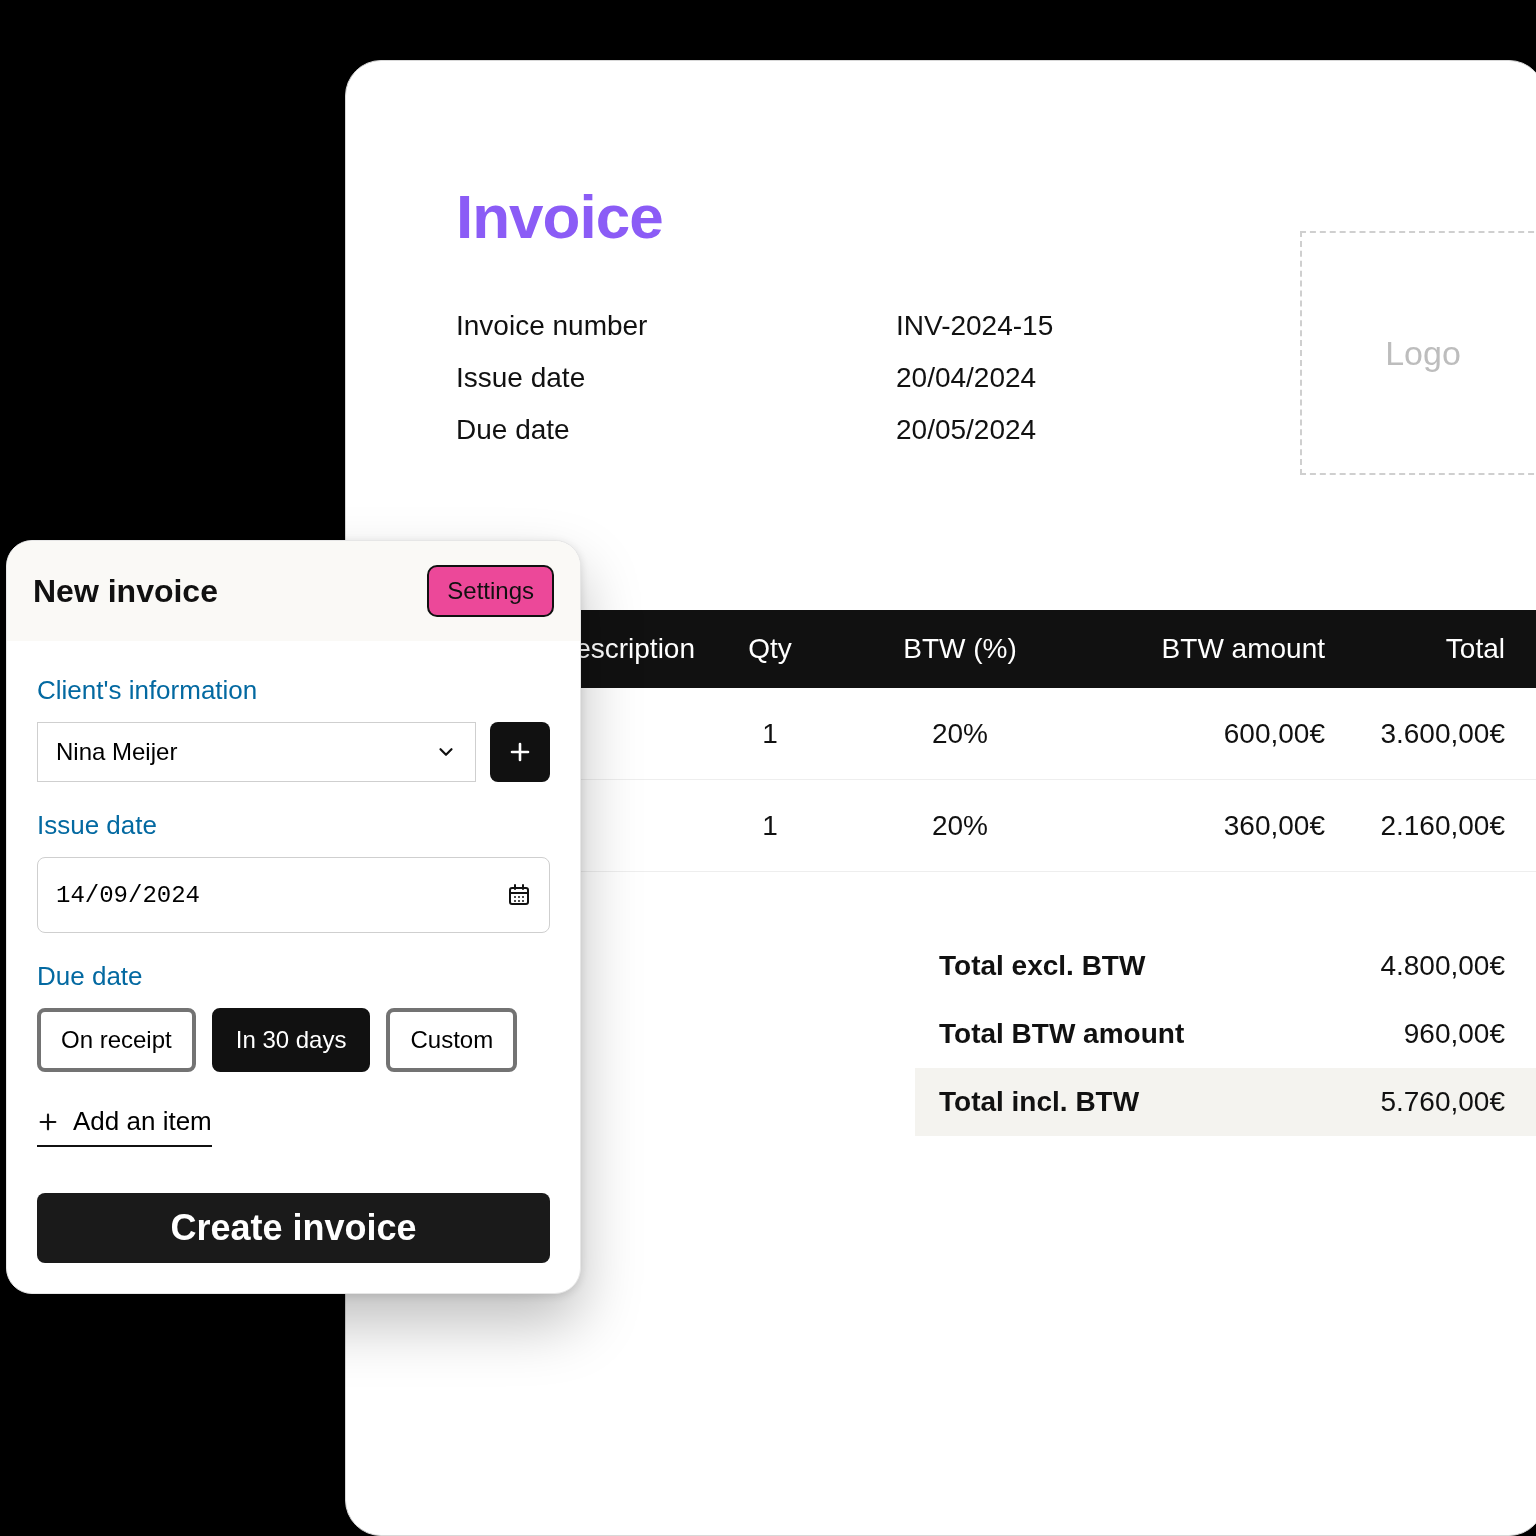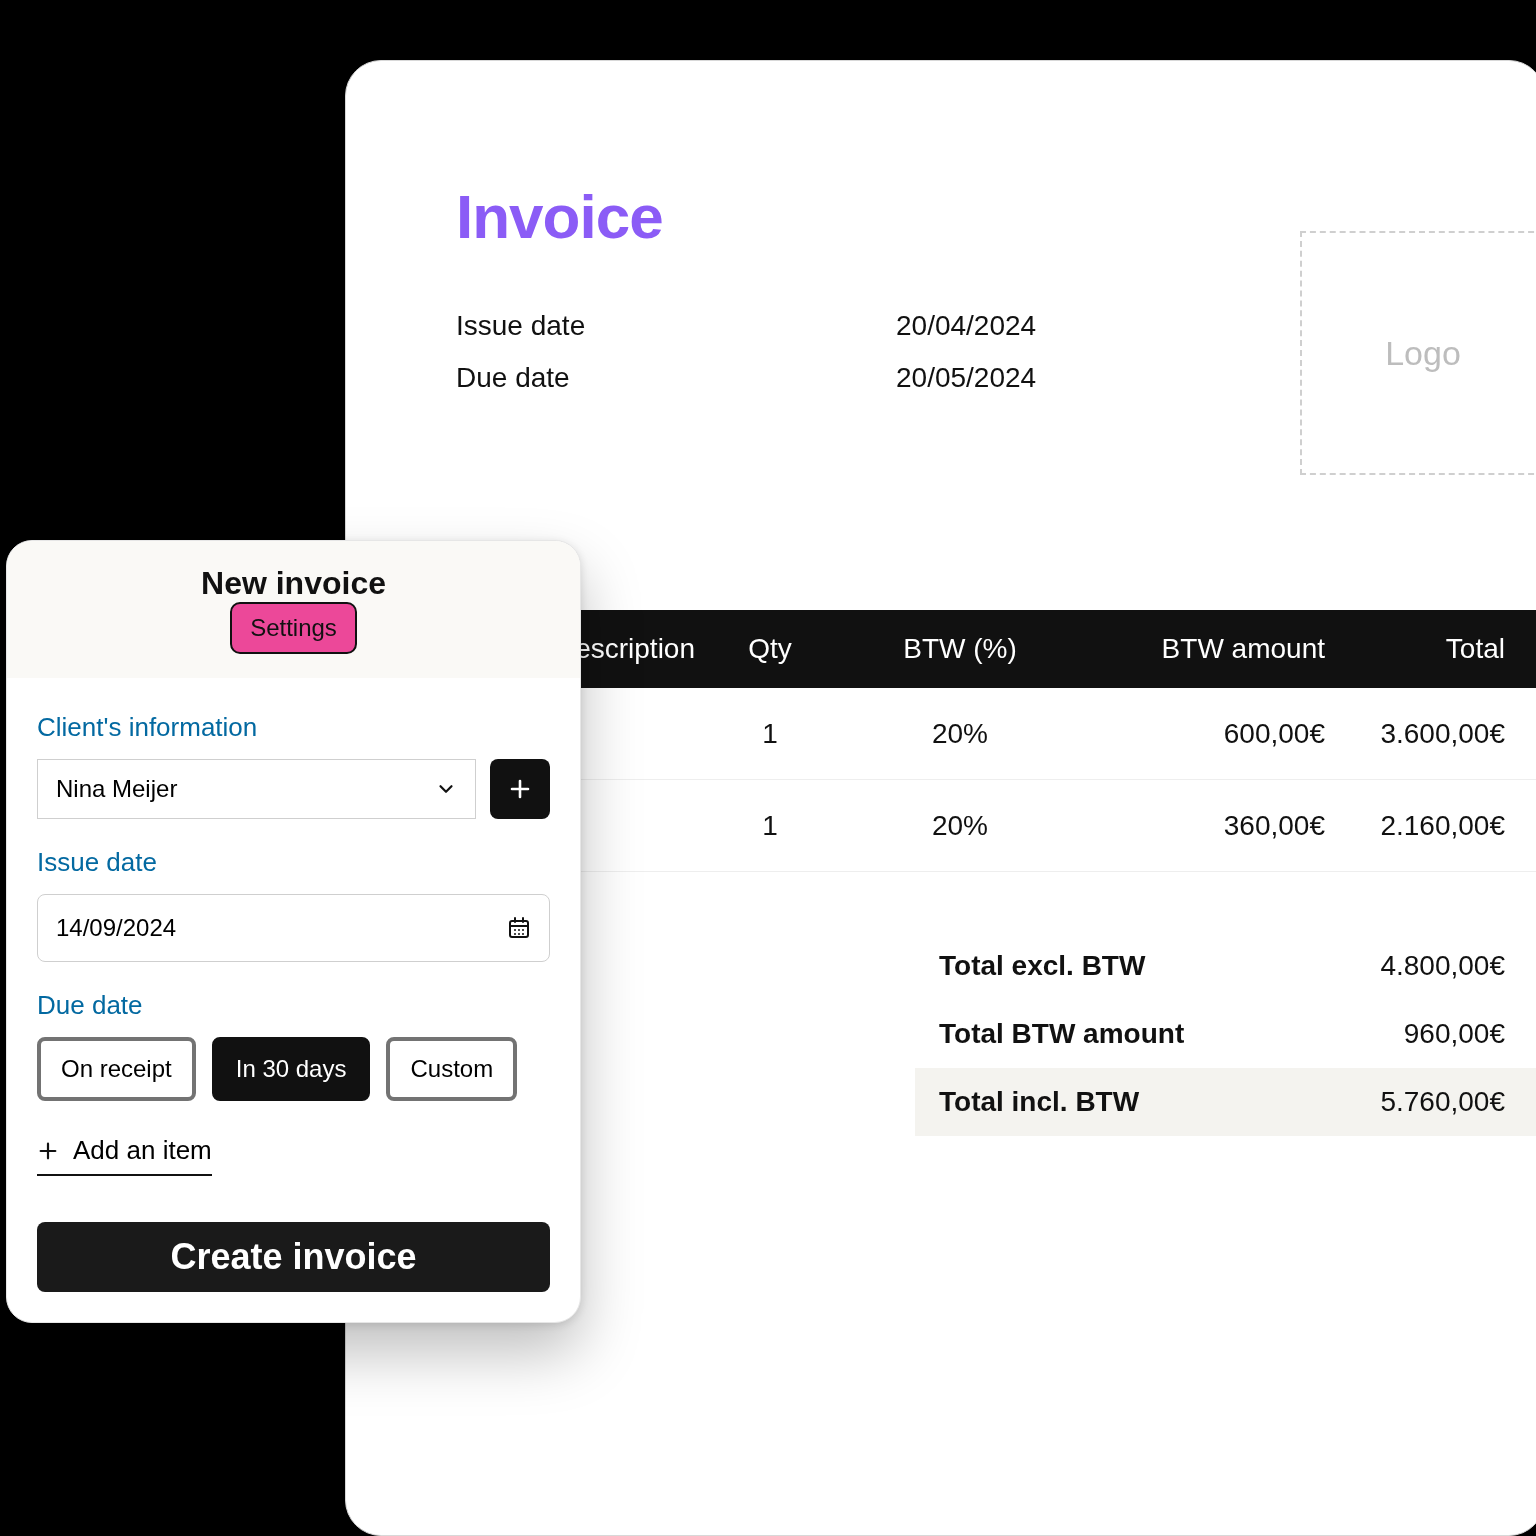--- a/index.html
+++ b/index.html
@@ -108,21 +108,20 @@
     border-radius: 26px;
     box-shadow: 0 30px 60px rgba(0,0,0,.25), 0 2px 8px rgba(0,0,0,.12);
     overflow: hidden;
   }
   .modal-head {
     background: #faf9f6;
     display: flex;
     align-items: center;
     justify-content: space-between;
     padding: 24px 26px;
-    flex-direction: column;
   }
   .modal-title { font-size: 32px; font-weight: 700; color: #111; }
   .settings-btn {
     border: 2px solid #111;
     background: #ec4899;
     border-radius: 10px;
     font-size: 24px;
     padding: 10px 18px;
     cursor: pointer;
     color: #111;
@@ -146,27 +145,28 @@
   .plus-btn {
     width: 60px; height: 60px;
     background: #111; color: #fff;
     border-radius: 8px;
     display: flex; align-items: center; justify-content: center;
     font-size: 32px; cursor: pointer;
   }
   .date-input {
     border: 1px solid #cfcfcf;
     border-radius: 8px;
-    height: 68px;
+    height: 76px;
     display: flex;
     align-items: center;
     justify-content: space-between;
     padding: 0 18px;
     font-size: 24px;
     cursor: text;
+    font-family: Liberation Mono, monospace;
   }
   .due-options { display: flex; gap: 16px; }
   .chip {
     border: 4px solid #737373;
     border-radius: 8px;
     padding: 14px 20px;
     font-size: 24px;
     cursor: pointer;
     background: #fff;
   }
@@ -202,20 +202,24 @@
 
 <div class="preview">
 
   <div class="doc-title">Invoice</div>
 
   <div class="logo-box">
     <span>Logo</span>
   </div>
 
   <div class="meta">
+    <div class="meta-row">
+      <div class="meta-label">Invoice number</div>
+      <div class="meta-value">INV-2024-15</div>
+    </div>
     <div class="meta-row">
       <div class="meta-label">Issue date</div>
       <div class="meta-value">20/04/2024</div>
     </div>
     <div class="meta-row">
       <div class="meta-label">Due date</div>
       <div class="meta-value">20/05/2024</div>
     </div>
   </div>
 </div>

